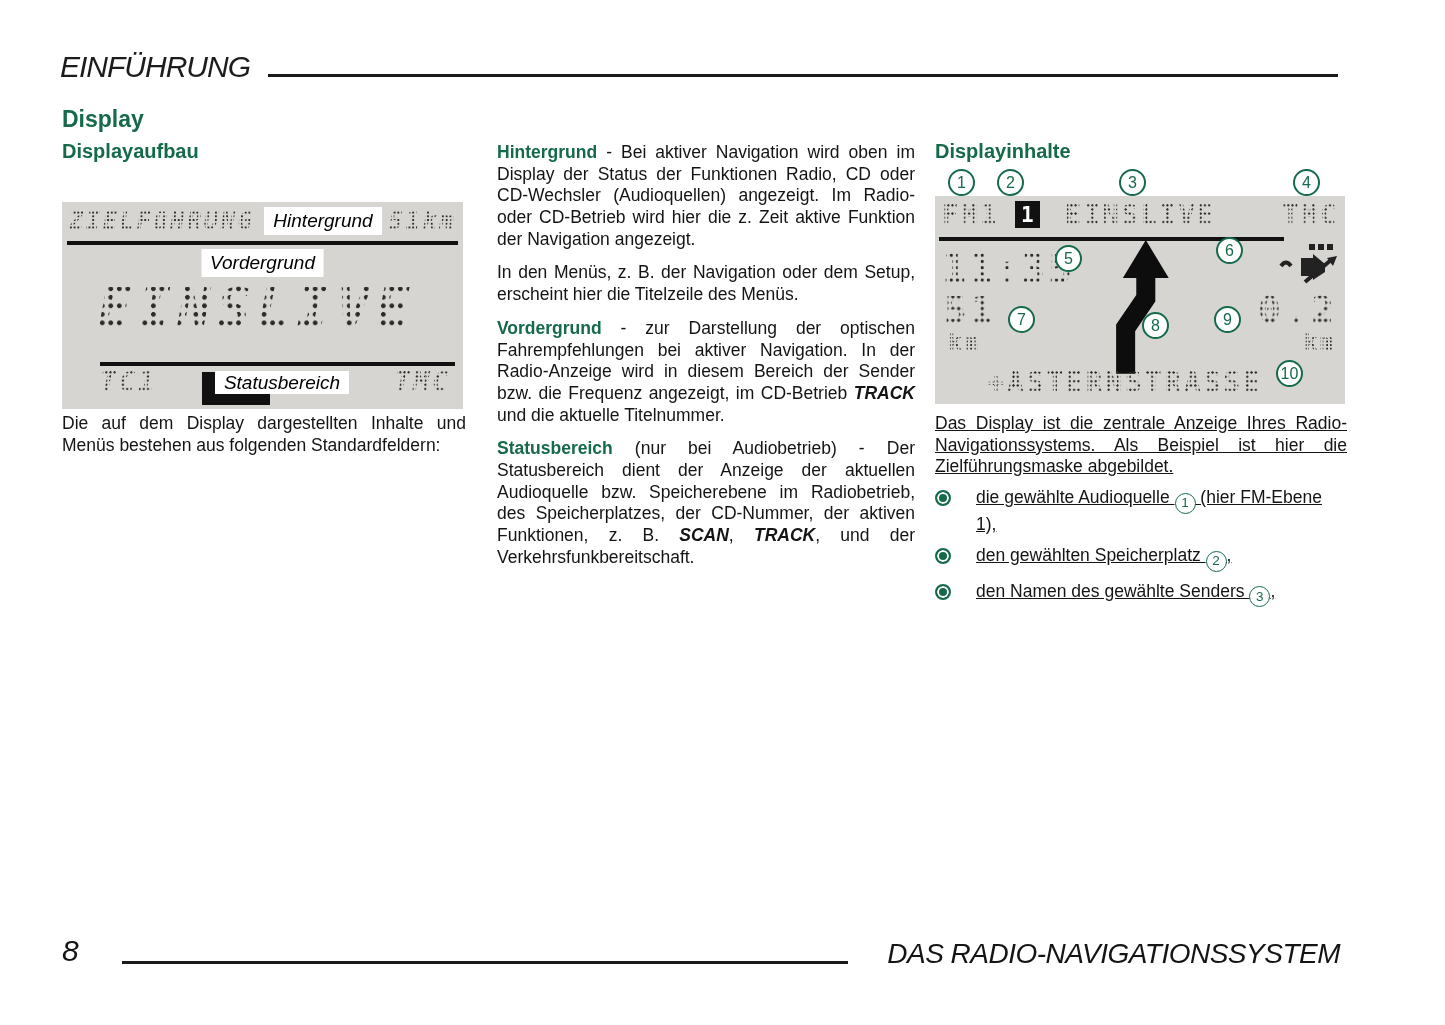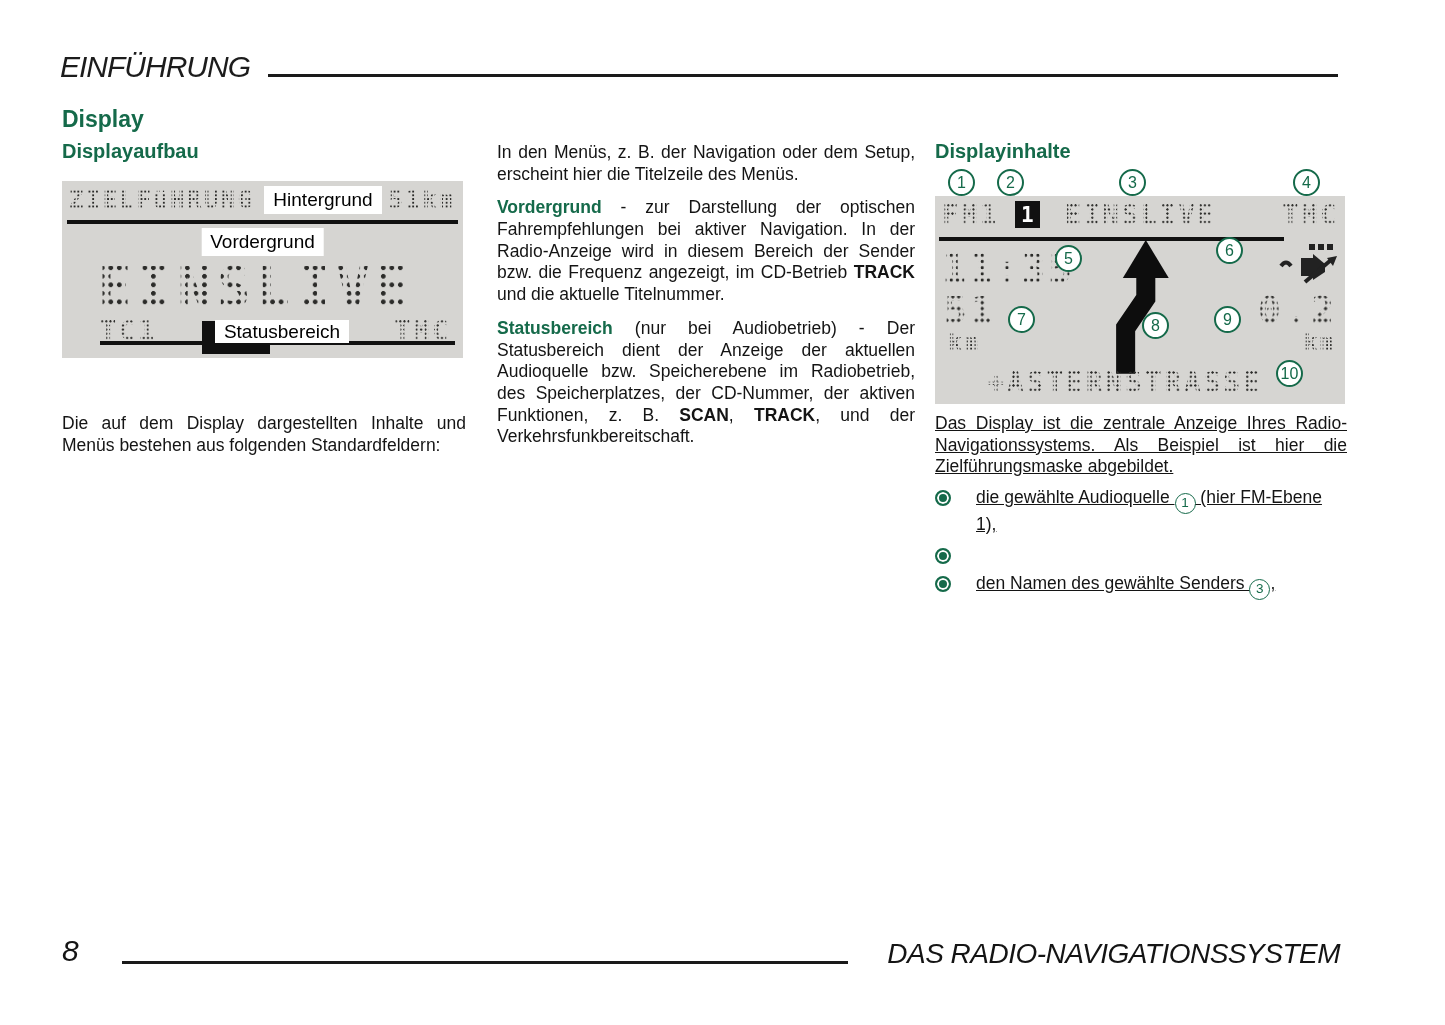--- a/index.html
+++ b/index.html
@@ -23,35 +23,35 @@
 
   
   .h-green{color:var(--green);font-weight:bold;}
   .h-display{position:absolute;left:62px;top:106px;font-size:23px;}
   .h-aufbau{position:absolute;left:62px;top:140px;font-size:20px;}
   .h-inhalte{position:absolute;left:935px;top:140px;font-size:20px;}
 
   
   .body-text{font-size:17.5px;line-height:1.24;text-align:justify;hyphens:auto;}
   .lead{color:var(--green);font-weight:bold;}
-  b{color:var(--ink);}
+  b{color:var(--ink);font-style:italic;}
 
   
   .lcd{position:absolute;background:var(--lcd-bg);}
   .dm{font-family:"DejaVu Sans Mono","DejaVu Sans",monospace;font-weight:bold;
       color:var(--dm-ink);letter-spacing:0.1em;white-space:nowrap;}
   @supports (-webkit-background-clip: text){
     .dm{background-image:radial-gradient(circle,var(--dm-ink) 34%,rgba(0,0,0,0) 42%);
         background-size:0.155em 0.155em;-webkit-background-clip:text;color:transparent;}
   }
   .overlay-label{background:#fff;color:#000;font-size:19px;line-height:26px;padding:1px 9px;
                  font-family:"Liberation Sans",sans-serif;font-weight:normal;white-space:nowrap;}
 
   
-  .lcd-left{left:62px;top:181px;width:401px;height:177px;}
+  .lcd-left{left:62px;top:202px;width:401px;height:207px;font-style:italic;}
   .lcd-left .row1{position:absolute;left:7px;right:7px;top:5px;display:flex;align-items:center;}
   .t24{font-size:24px;}
   .lcd-left .row1 .overlay-label{margin-left:10px;}
   .lcd-left .row1 .spacer{flex:1;}
   .ul-left{position:absolute;left:5px;right:5px;top:39px;height:4px;background:#111;}
   .lbl-vorder{position:absolute;left:50%;top:47px;transform:translateX(-50%);}
   .station-big{position:absolute;left:36px;top:74px;font-size:55px;letter-spacing:0.12em;}
   .line2{position:absolute;left:38px;right:8px;top:160px;height:4px;background:#111;}
   .rowb{position:absolute;left:38px;right:12px;bottom:4px;display:flex;align-items:flex-start;justify-content:space-between;}
   .t27{font-size:27px;}
@@ -133,20 +133,21 @@
         <span class="status-marker"></span>
         <span class="overlay-label">Statusbereich</span>
       </span>
       <span class="dm t27">TMC</span>
     </div>
   </div>
 
   <p class="body-text cap-left">Die auf dem Display dargestellten Inhalte und Menüs bestehen aus folgenden Standardfeldern:</p>
 
   <div class="col-mid">
+    <p class="body-text"><span class="lead">Hintergrund</span><span> - Bei aktiver Navigation wird oben im Display der Status der Funktionen Radio, CD oder CD-Wechsler (Audioquellen) angezeigt. Im Radio- oder CD-Betrieb wird hier die z. Zeit aktive Funktion der Navigation angezeigt.</span></p>
     <p class="body-text">In den Menüs, z. B. der Navigation oder dem Setup, erscheint hier die Titelzeile des Menüs.</p>
     <p class="body-text"><span class="lead">Vordergrund</span><span> - zur Darstellung der optischen Fahrempfehlungen bei aktiver Navigation. In der Radio-Anzeige wird in diesem Bereich der Sender bzw. die Frequenz angezeigt, im CD-Betrieb </span><b>TRACK</b><span> und die aktuelle Titelnummer.</span></p>
     <p class="body-text"><span class="lead">Statusbereich</span><span> (nur bei Audiobetrieb) - Der Statusbereich dient der Anzeige der aktuellen Audioquelle bzw. Speicherebene im Radiobetrieb, des Speicherplatzes, der CD-Nummer, der aktiven Funktionen, z. B. </span><b>SCAN</b><span>, </span><b>TRACK</b><span>, und der Verkehrsfunkbereitschaft.</span></p>
   </div>
 
   <div class="h-green h-inhalte">Displayinhalte</div>
   <div class="callout c1">1</div>
   <div class="callout c2">2</div>
   <div class="callout c3">3</div>
   <div class="callout c4">4</div>
@@ -197,20 +198,21 @@
 
   <div class="col-right-txt">
     <p class="body-text">Das Display ist die zentrale Anzeige Ihres Radio-Navigationssystems. Als Beispiel ist hier die Zielführungsmaske abgebildet.</p>
     <ul class="blist">
       <li>
         <span class="bullet-dot"></span>
         <span class="body-text btext"><span>die gewählte Audioquelle </span><span class="num-inline">1</span><span> (hier FM-Ebene 1),</span></span>
       </li>
       <li>
         <span class="bullet-dot"></span>
+        <span class="body-text btext"><span>den gewählten Speicherplatz </span><span class="num-inline">2</span><span>,</span></span>
       </li>
       <li>
         <span class="bullet-dot"></span>
         <span class="body-text btext"><span>den Namen des gewählte Senders </span><span class="num-inline">3</span><span>,</span></span>
       </li>
     </ul>
   </div>
 
   <div class="ftr-num">8</div>
   <div class="ftr-rule"></div>

